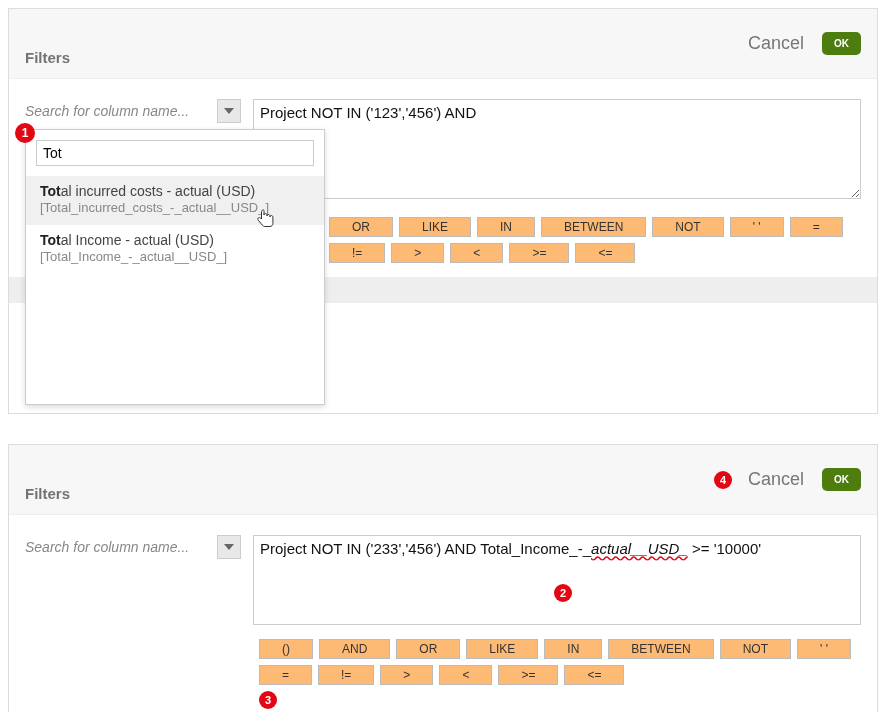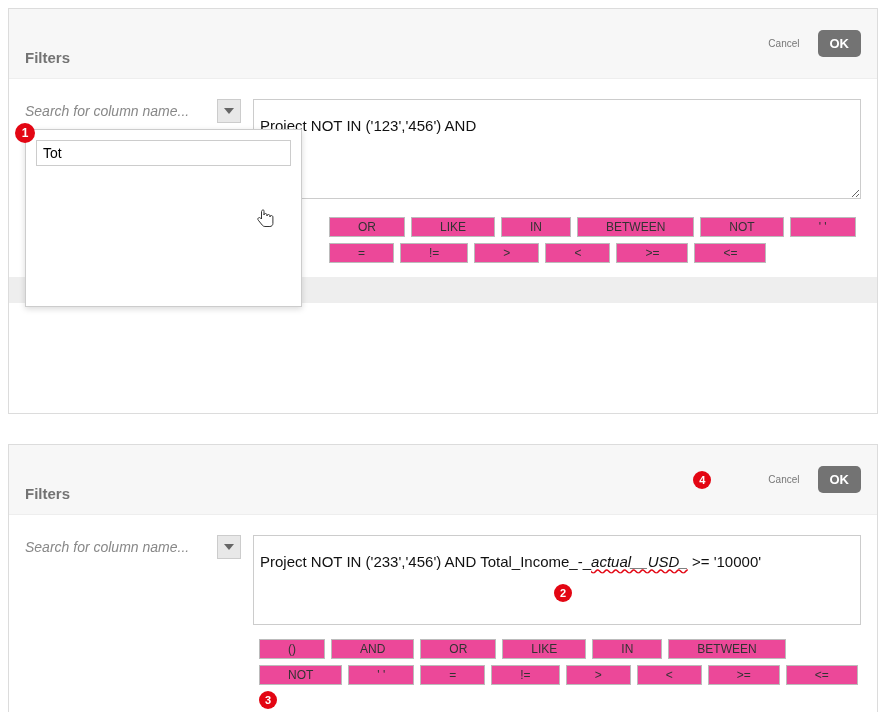--- a/index.html
+++ b/index.html
@@ -28,35 +28,34 @@
   }
   .panel-title {
     font-weight: bold;
     font-size: 15px;
     flex: 1;
     color: #737373;
     margin-top: 28px;
   }
   .cancel-btn {
     color: #777;
-    font-size: 10px;
+    font-size: 18px;
     margin-right: 12px;
     cursor: pointer;
     background: none;
     border: none;
-    margin-left: 41px;
   }
   .ok-btn {
-    background: #737373;
+    background: #4d7c0f;
     color: #fff;
     font-weight: bold;
     border: none;
     border-radius: 5px;
     padding: 6px 12px;
-    font-size: 13px;
+    font-size: 10px;
     cursor: pointer;
   }
   .filter-body {
     padding: 20px 16px 10px 16px;
     position: relative;
   }
   .search-row {
     display: flex;
     align-items: flex-start;
     gap: 12px;
@@ -83,54 +82,54 @@
   .chev {
     width: 0; height: 0;
     border-left: 5px solid transparent;
     border-right: 5px solid transparent;
     border-top: 6px solid #666;
   }
   .filter-textarea {
     flex: 1;
     border: 1px solid #ccc;
     min-height: 100px;
-    padding: 17px 6px;
+    padding: 4px 6px;
     font-size: 15px;
     font-family: Arial, sans-serif;
     resize: both;
     background: #fff;
     color: #111;
   }
   .op-row {
     padding: 8px 16px 14px 250px;
     display: flex;
     gap: 6px;
     flex-wrap: wrap;
   }
   .op-btn {
-    background: #ec4899;
+    background: #fdba74;
     border: 1px solid #bbb;
-    padding: 2px 28px;
+    padding: 2px 22px;
     font-size: 12px;
     color: #333;
     cursor: pointer;
     font-family: Arial, sans-serif;
     min-width: 32px;
     text-align: center;
   }
   .gray-band {
     background: #eeeeee;
     height: 26px;
   }
   
   .autocomplete {
     position: absolute;
     left: 16px;
     top: 50px;
-    width: 277px;
+    width: 300px;
     background: #fff;
     border: 1px solid #ccc;
     box-shadow: 0 2px 6px rgba(0,0,0,0.15);
     z-index: 10;
   }
   .ac-input-wrap {
     padding: 10px;
   }
   .ac-input {
     width: 100%;
@@ -205,20 +204,30 @@
       </div>
       <textarea class="filter-textarea" style="">Project NOT IN ('123','456') AND</textarea>
     </div>
 
     <div class="callout" style="left:6px; top:44px;">1</div>
 
     <div class="autocomplete">
       <div class="ac-input-wrap">
         <input class="ac-input" value="Tot" style="">
       </div>
+      <div id="ac-list">
+          <div class="ac-item hover">
+            <div class="ac-main"><b>Tot</b>al incurred costs - actual (USD)</div>
+            <div class="ac-sub">[Total_incurred_costs_-_actual__USD_]</div>
+          </div>
+          <div class="ac-item">
+            <div class="ac-main"><b>Tot</b>al Income - actual (USD)</div>
+            <div class="ac-sub">[Total_Income_-_actual__USD_]</div>
+          </div>
+        </div>
       <div class="panel-footer-space"></div>
     </div>
 
     <div class="cursor-hand" style="left:248px; top:130px;">
       <svg width="18" height="20" viewBox="0 0 18 20">
         <path d="M6 1c-.8 0-1.5.7-1.5 1.5V10l-1-1c-.6-.6-1.6-.6-2.2 0-.6.6-.6 1.6 0 2.2l4 5c.6.8 1.6 1.3 2.6 1.3h5c1.7 0 3-1.3 3-3V8c0-.8-.7-1.5-1.5-1.5S13 7.2 13 8V7c0-.8-.7-1.5-1.5-1.5S10 6.2 10 7V6c0-.8-.7-1.5-1.5-1.5S7 5.2 7 6V2.5C7.5 1.7 6.8 1 6 1z" fill="#fff" stroke="#333" stroke-width="1"></path>
       </svg>
     </div>
   </div>
 

